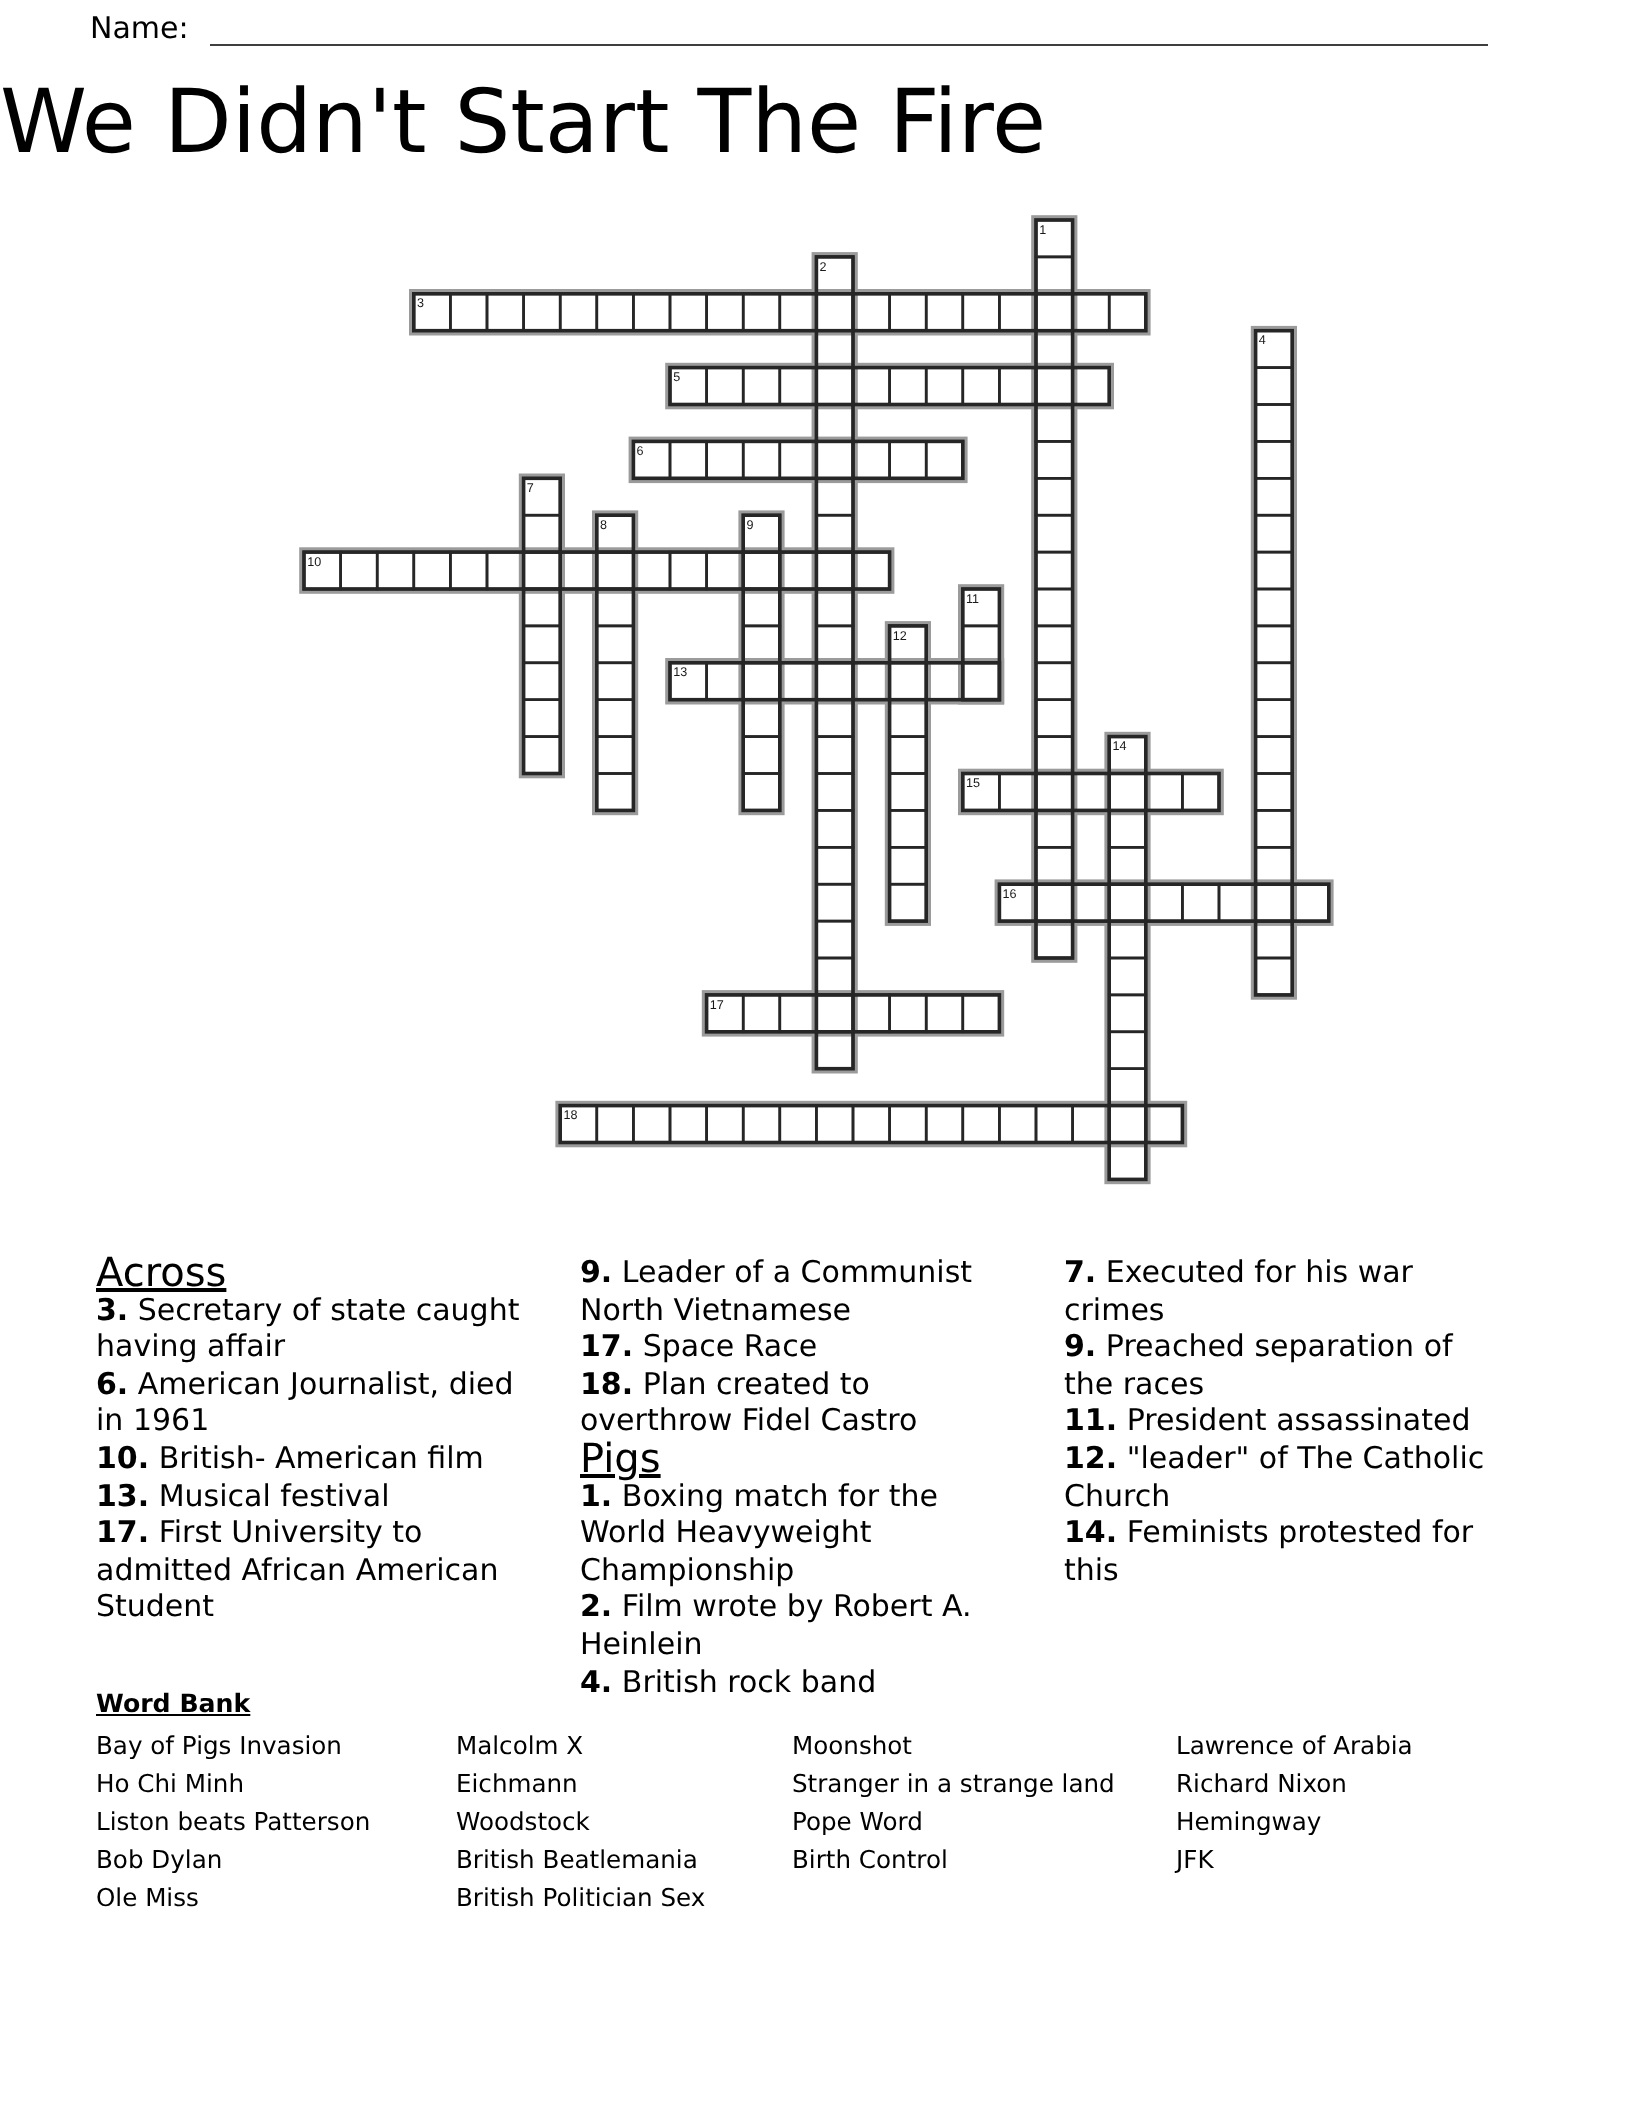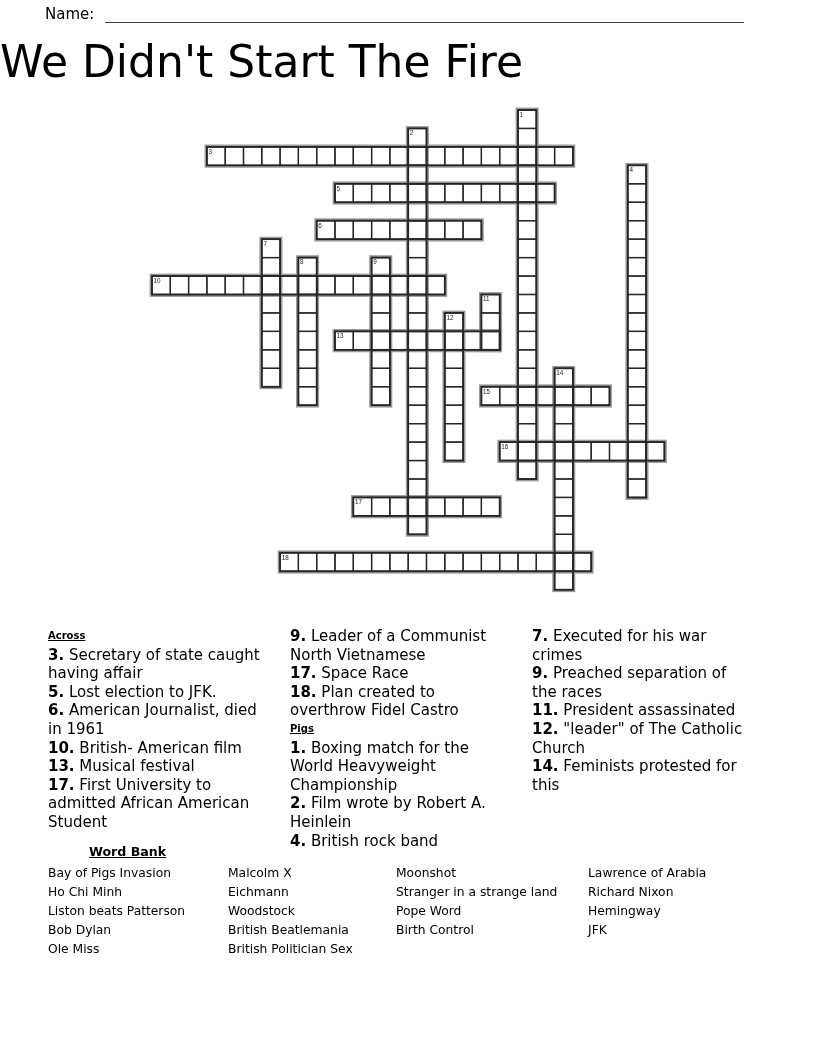--- a/index.html
+++ b/index.html
@@ -53,41 +53,40 @@
     top: 627px;
     width: 816px;
     font-size: 15px;
     line-height: 18.6px;
   }
   .clue-col { position: absolute; top: 0; }
   .clue-col-1 { left: 48px;  width: 219px; }
   .clue-col-2 { left: 290px; width: 220px; }
   .clue-col-3 { left: 532px; width: 212px; }
   .clue-heading {
-    font-size: 10px;
-    font-weight: bold;
+    font-size: 20px;
+    font-weight: normal;
     text-decoration: underline;
   }
   .clue { margin: 0; padding: 0; }
   .clue b { font-weight: bold; }
   .word-bank {
     position: absolute;
     left: 0;
     top: 844px;
     width: 816px;
   }
   .wb-heading {
     position: absolute;
     left: 48px;
     top: 0;
     font-size: 12.6px;
     font-weight: bold;
     text-decoration: underline;
     line-height: 16px;
-    margin-left: 41px;
   }
   .wb-col {
     position: absolute;
     top: 20px;
     width: 180px;
     font-size: 12.3px;
     line-height: 19px;
   }
   .wb-col-1 { left: 48px; }
   .wb-col-2 { left: 228px; }
@@ -394,21 +393,20 @@
       <text x="205.9" y="397.25" font-size="6.3" font-family="&quot;Liberation Sans&quot;, sans-serif" fill="#1a1a1a">17</text>
       <text x="132.7" y="452.59999999999997" font-size="6.3" font-family="&quot;Liberation Sans&quot;, sans-serif" fill="#1a1a1a">18</text>
     </svg>
 </div>
 
 <div class="clues">
   <div class="clue-col clue-col-1">
     <div class="clue-heading">Across</div>
     <div id="across-list-1">
         <p class="clue"><b>3.</b> Secretary of state caught having affair</p>
-        <p class="clue"><b>5.</b> Lost election to JFK.</p>
         <p class="clue"><b>6.</b> American Journalist, died in 1961</p>
         <p class="clue"><b>10.</b> British- American film</p>
         <p class="clue"><b>13.</b> Musical festival</p>
         <p class="clue"><b>17.</b> First University to admitted African American Student</p>
       </div>
   </div>
   <div class="clue-col clue-col-2">
     <div id="across-list-2">
         <p class="clue"><b>9.</b> Leader of a Communist North Vietnamese</p>
         <p class="clue"><b>17.</b> Space Race</p>

